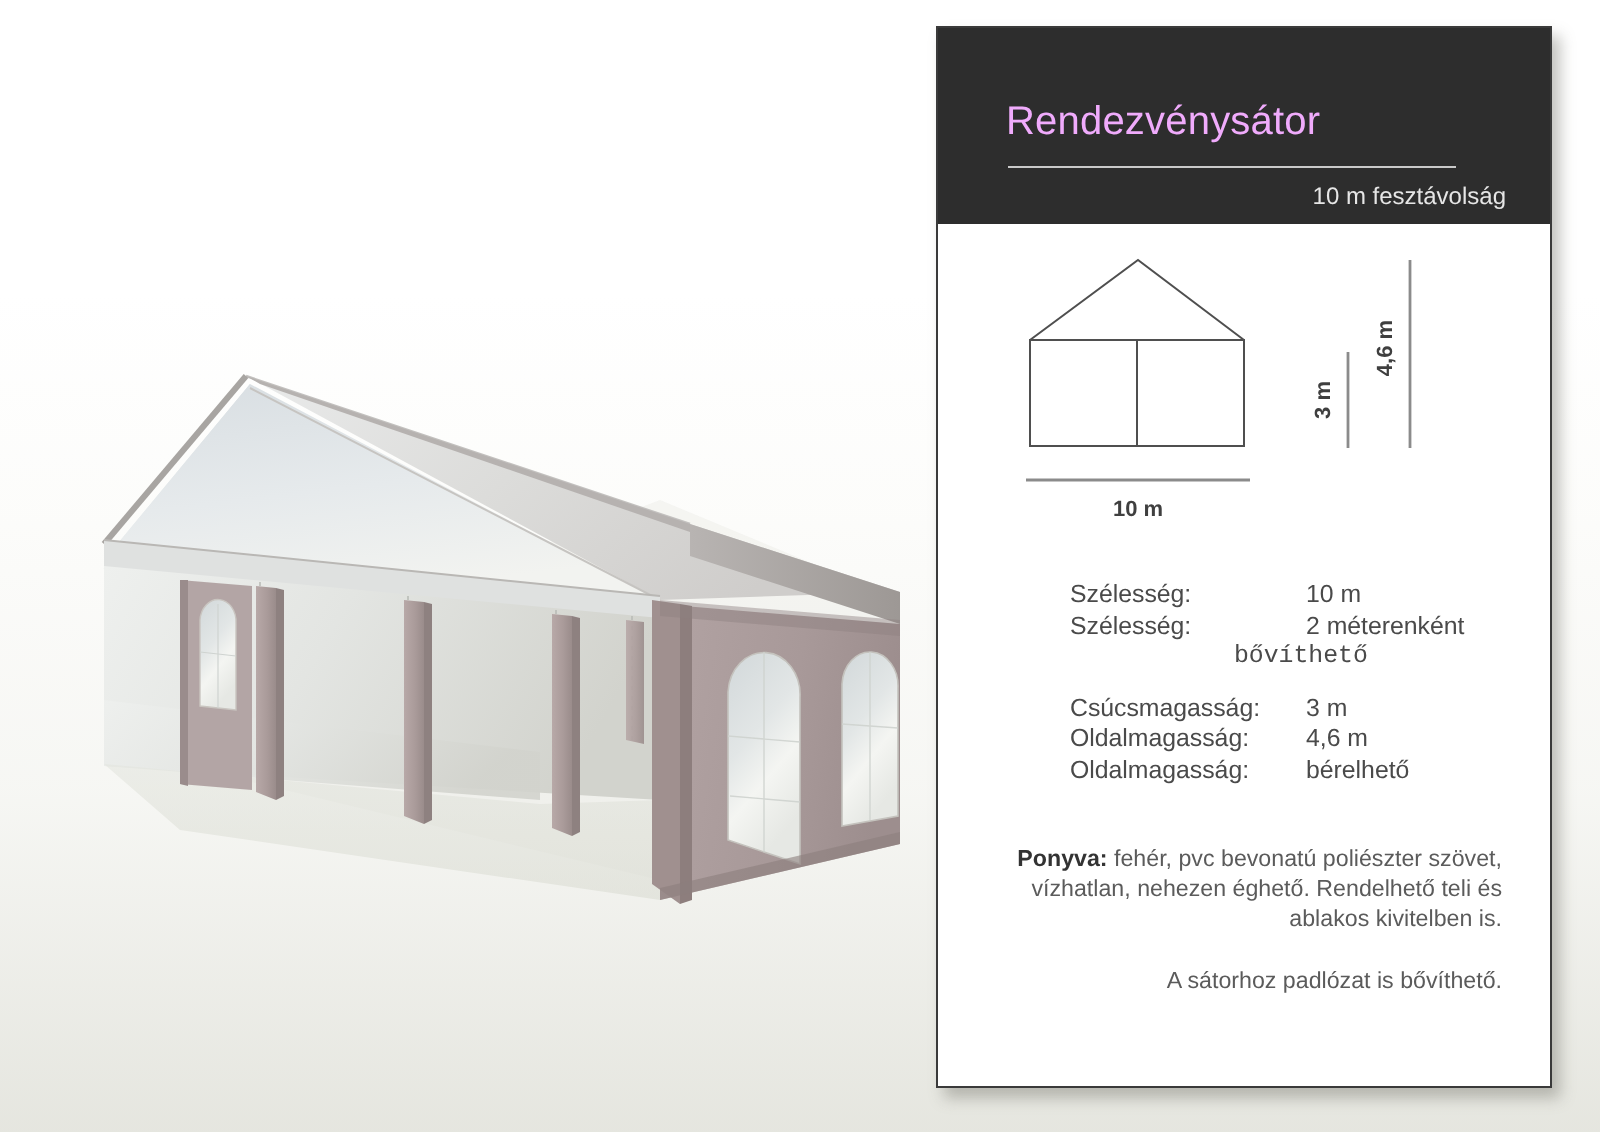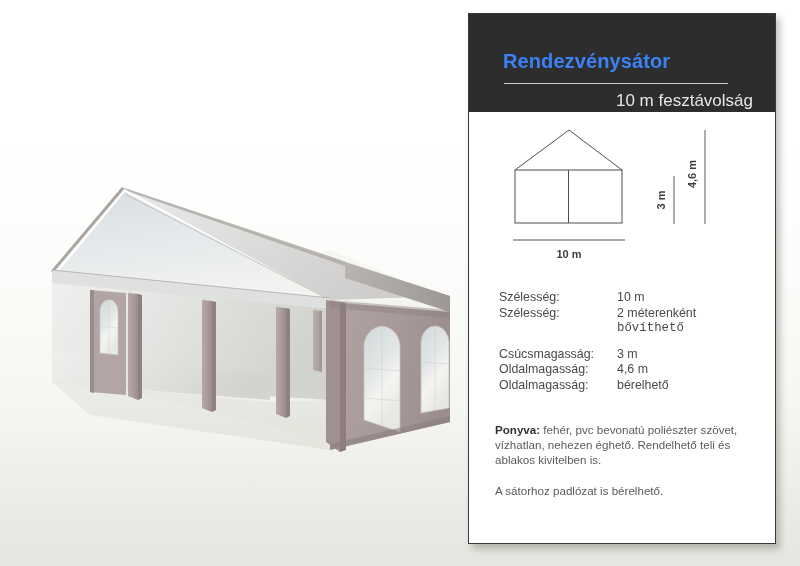--- a/index.html
+++ b/index.html
@@ -44,64 +44,64 @@
     overflow:hidden;
   }
   .card-header{
     background:#2d2d2d;
     height:98px;
     padding:0 22px;
     box-sizing:border-box;
     position:relative;
   }
   .card-title{
-    color:#3b82f6;
+    color:#f0abfc;
     font-size:20px;
-    font-weight:bold;
+    font-weight:normal;
     letter-spacing:0.1px;
     position:absolute;
     left:34px;top:36px;
   }
   .title-rule{
     position:absolute;
     left:35px;top:69px;width:224px;height:1px;
     background:#c9c9c9;
   }
   .card-sub{
     position:absolute;
     right:22px;top:77px;
     color:#e6e6e6;
-    font-size:17px;
+    font-size:12px;
   }
 
   .card-body{
     position:relative;
     height:432px;
     background:#fff;
   }
 
   
   .schematic{position:absolute;left:0;top:6px;width:306px;height:160px;}
 
   
   .specs{
     position:absolute;left:30px;top:178px;width:250px;
     font-size:12.4px;color:#4a4a4a;line-height:15.5px;
   }
   .spec-row{display:flex;}
-  .spec-label{width:118px;flex:none;}
+  .spec-label{width:118px;flex:none;margin-left:36px;}
   .spec-value{flex:1;}
   .spec-gap{height:10px;}
   .spec-cont{padding-left:118px;font-family:Liberation Mono, monospace;}
 
   
   .note{
     position:absolute;left:26px;width:256px;
     font-size:11.6px;color:#5b5b5b;line-height:15px;
-    text-align:left;
+    text-align:right;
   }
   .note b{color:#333;font-weight:bold;}
   .note-fabric{top:310px;}
   .note-floor{top:371px;}
 </style>
 </head>
 <body>
 
 <div id="stage">
 
@@ -283,19 +283,19 @@
         <div class="spec-row">
           <span class="spec-label">Oldalmagasság:</span>
           <span class="spec-value">bérelhető</span>
         </div>
       </div>
 
       <div class="note note-fabric">
         <b>Ponyva:</b><span> fehér, pvc bevonatú poliészter szövet, vízhatlan, nehezen éghető. Rendelhető teli és ablakos kivitelben is.</span>
       </div>
       <div class="note note-floor">
-        <span>A sátorhoz padlózat is bérelhető.</span>
+        <span>A sátorhoz padlózat is bővíthető.</span>
       </div>
 
     </div>
   </div>
 
 </div>
 
 </body></html>

